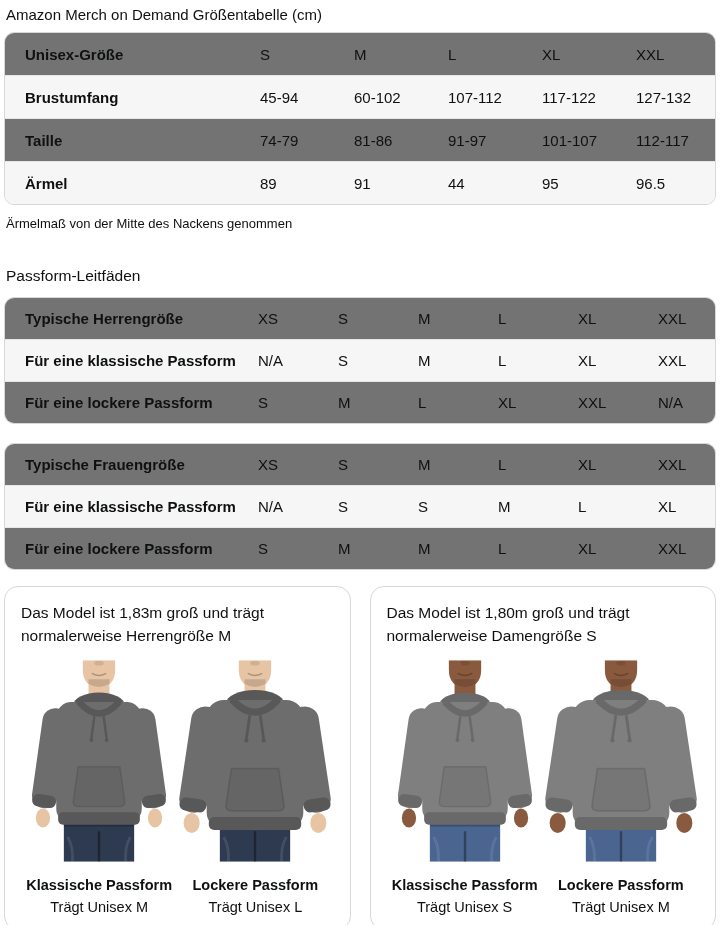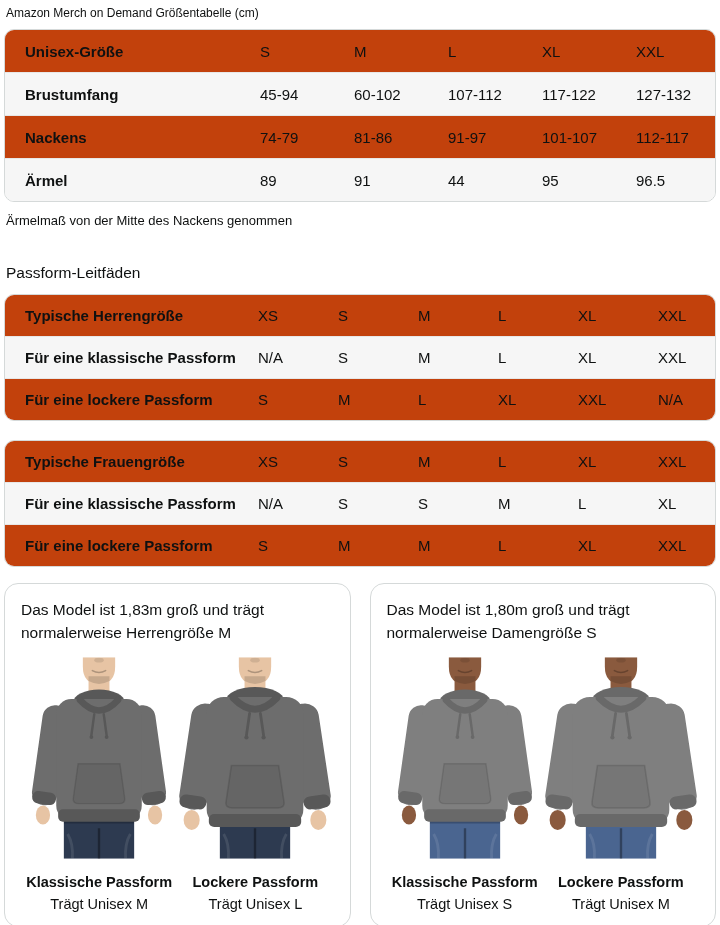--- a/index.html
+++ b/index.html
@@ -1,20 +1,20 @@
 <!DOCTYPE html>
 <html style="--text: #0f1111; --border: #d5d9d9; --divider: #e7e7e7; --stripe: #f6f6f6; --skin-men: #e7c4a4; --hoodie-men: #6d6d6d; --hoodie-men-dark: #585858; --jeans-men: #2d3a50; --skin-women: #8a5a3e; --hoodie-women: #7f7f7f; --hoodie-women-dark: #696969; --jeans-women: #4a6590;"><head>
 <meta charset="utf-8">
 <style>
   html,body{margin:0;padding:0;background:#fff;}
   body{width:720px;height:925px;overflow:hidden;font-family:"Liberation Sans",sans-serif;color:var(--text,#0f1111);}
   .page{padding:0 4px;}
-  .page-title{margin:6px 2px 9px;font-size:12px;color:var(--text);}
+  .page-title{margin:6px 2px 9px;font-size:15px;color:var(--text);}
   .tbl{border:1px solid var(--border);border-radius:10px;background:#fff;overflow:hidden;}
-  .row{display:flex;align-items:center;height:42px;background:#c2410c;}
+  .row{display:flex;align-items:center;height:42px;background:#737373;}
   .tbl-fit .row{height:41px;}
   .row:nth-child(even){background:var(--stripe);}
   .row + .row{border-top:1px solid var(--divider);}
   .cell{font-size:15px;color:var(--text);white-space:nowrap;}
   .cell.label{flex:none;width:235px;padding-left:20px;font-weight:700;}
   .tbl-sizes .cell.val{flex:none;width:94px;}
   .tbl-sizes .cell.val:last-child{width:auto;flex:1;}
   .tbl-fit .cell.label{width:233px;}
   .tbl-fit .cell.val{flex:none;width:80px;}
   .tbl-fit .cell.val:last-child{width:auto;flex:1;}
@@ -96,21 +96,21 @@
     </div>
     <div class="row">
       <div class="cell label">Brustumfang</div>
       <div class="cell val">45-94</div>
       <div class="cell val">60-102</div>
       <div class="cell val">107-112</div>
       <div class="cell val">117-122</div>
       <div class="cell val">127-132</div>
     </div>
     <div class="row">
-      <div class="cell label">Nackens</div>
+      <div class="cell label">Taille</div>
       <div class="cell val">74-79</div>
       <div class="cell val">81-86</div>
       <div class="cell val">91-97</div>
       <div class="cell val">101-107</div>
       <div class="cell val">112-117</div>
     </div>
     <div class="row">
       <div class="cell label">Ärmel</div>
       <div class="cell val">89</div>
       <div class="cell val">91</div>

